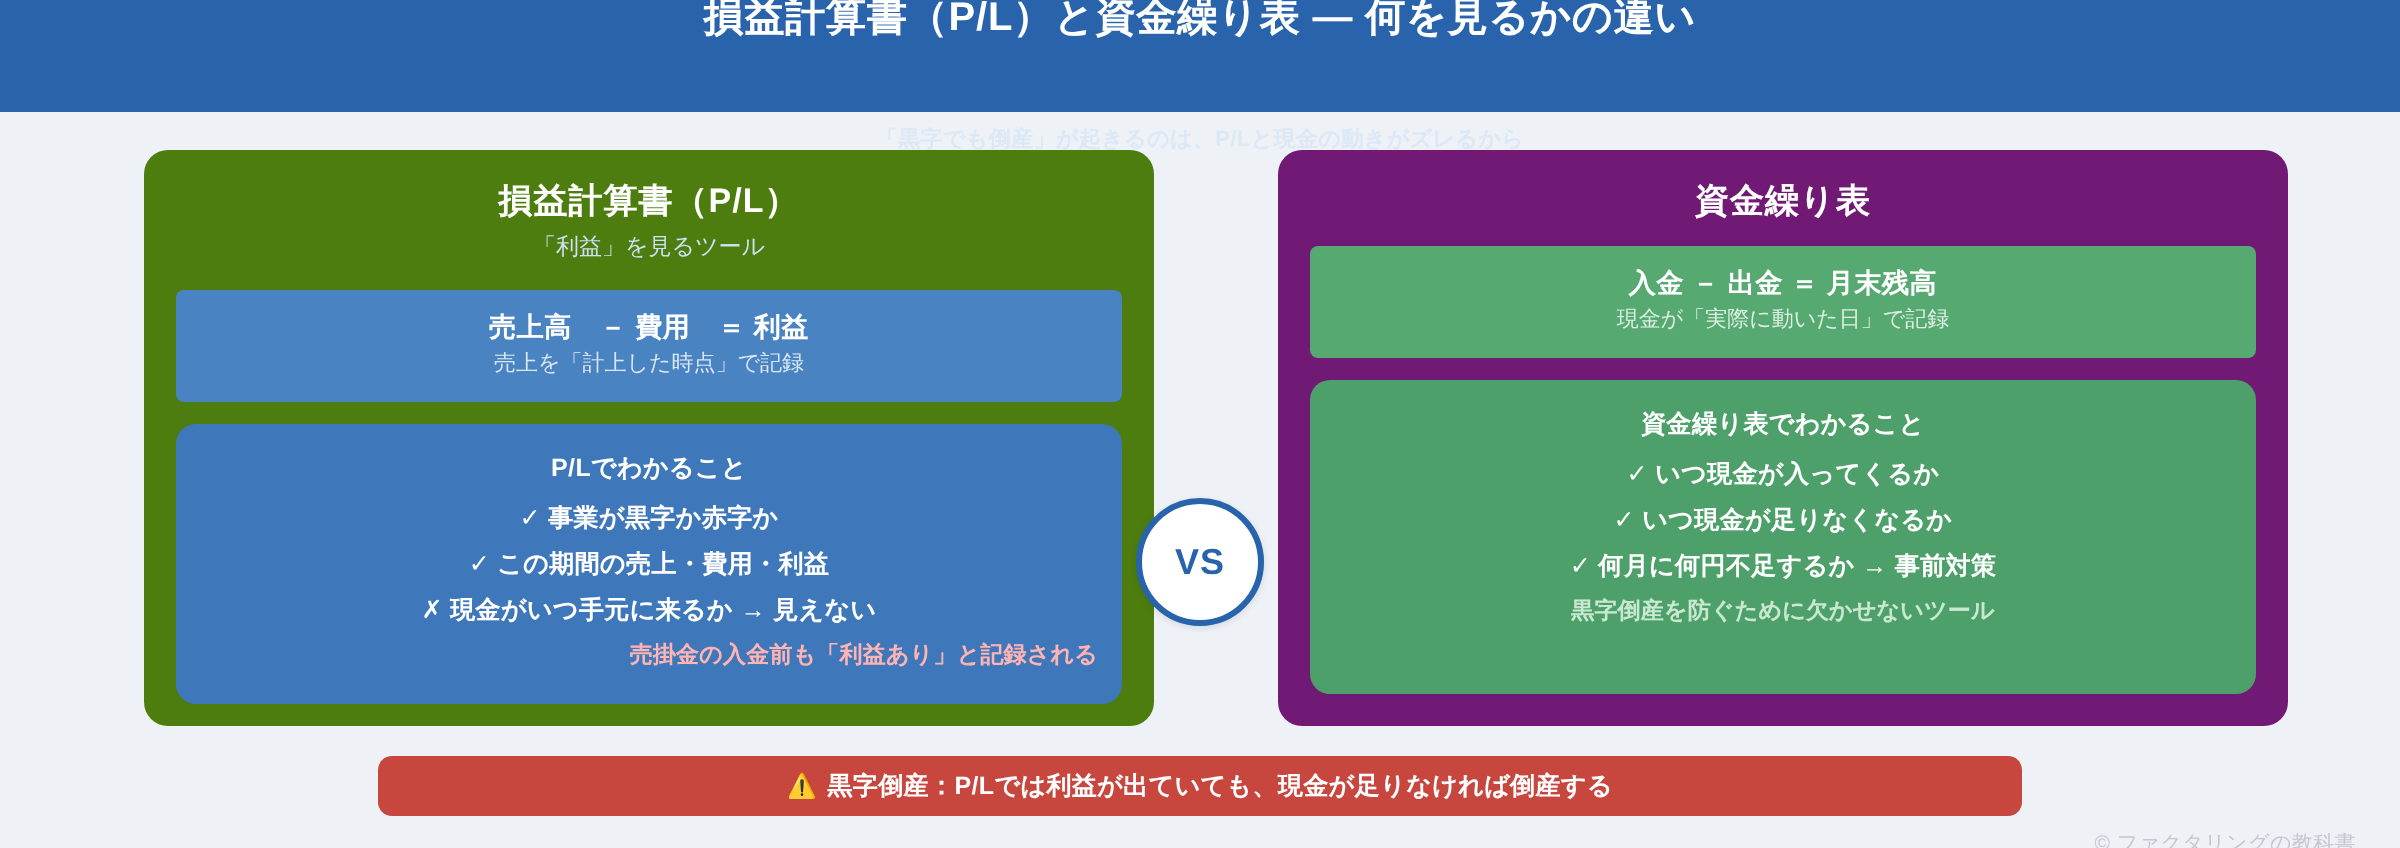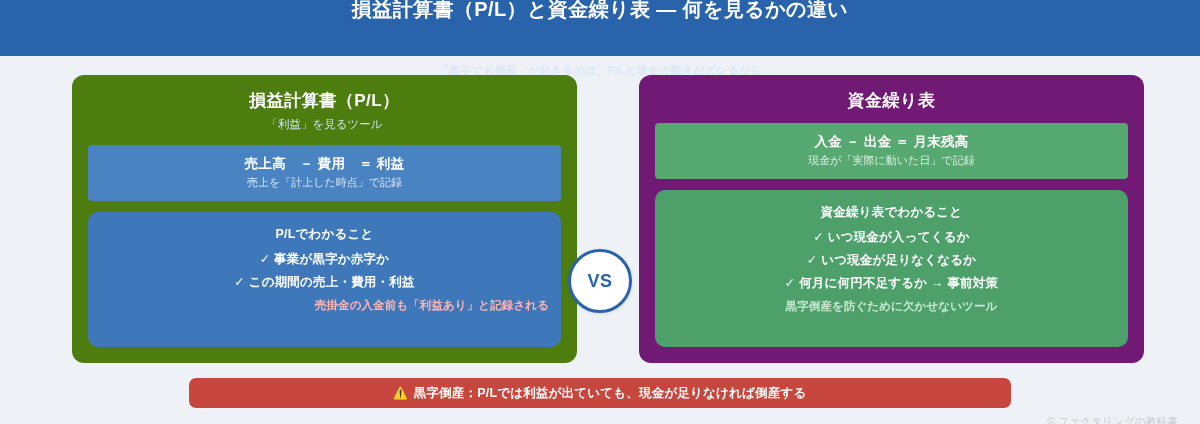--- a/index.html
+++ b/index.html
@@ -212,20 +212,21 @@
 
       <div class="formula-box">
         <div class="formula-main">売上高　－ 費用　＝ 利益</div>
         <div class="formula-note">売上を「計上した時点」で記録</div>
       </div>
 
       <div class="list-box">
         <div class="list-heading">P/Lでわかること</div>
         <div class="list-item">✓ 事業が黒字か赤字か</div>
         <div class="list-item">✓ この期間の売上・費用・利益</div>
+        <div class="list-item">✗ 現金がいつ手元に来るか → 見えない</div>
         <div class="list-footnote footnote-warn">売掛金の入金前も「利益あり」と記録される</div>
       </div>
     </div>
 
     <div class="panel panel-green">
       <div class="panel-title">資金繰り表</div>
 
       <div class="formula-box">
         <div class="formula-main">入金 － 出金 ＝ 月末残高</div>
         <div class="formula-note">現金が「実際に動いた日」で記録</div>

